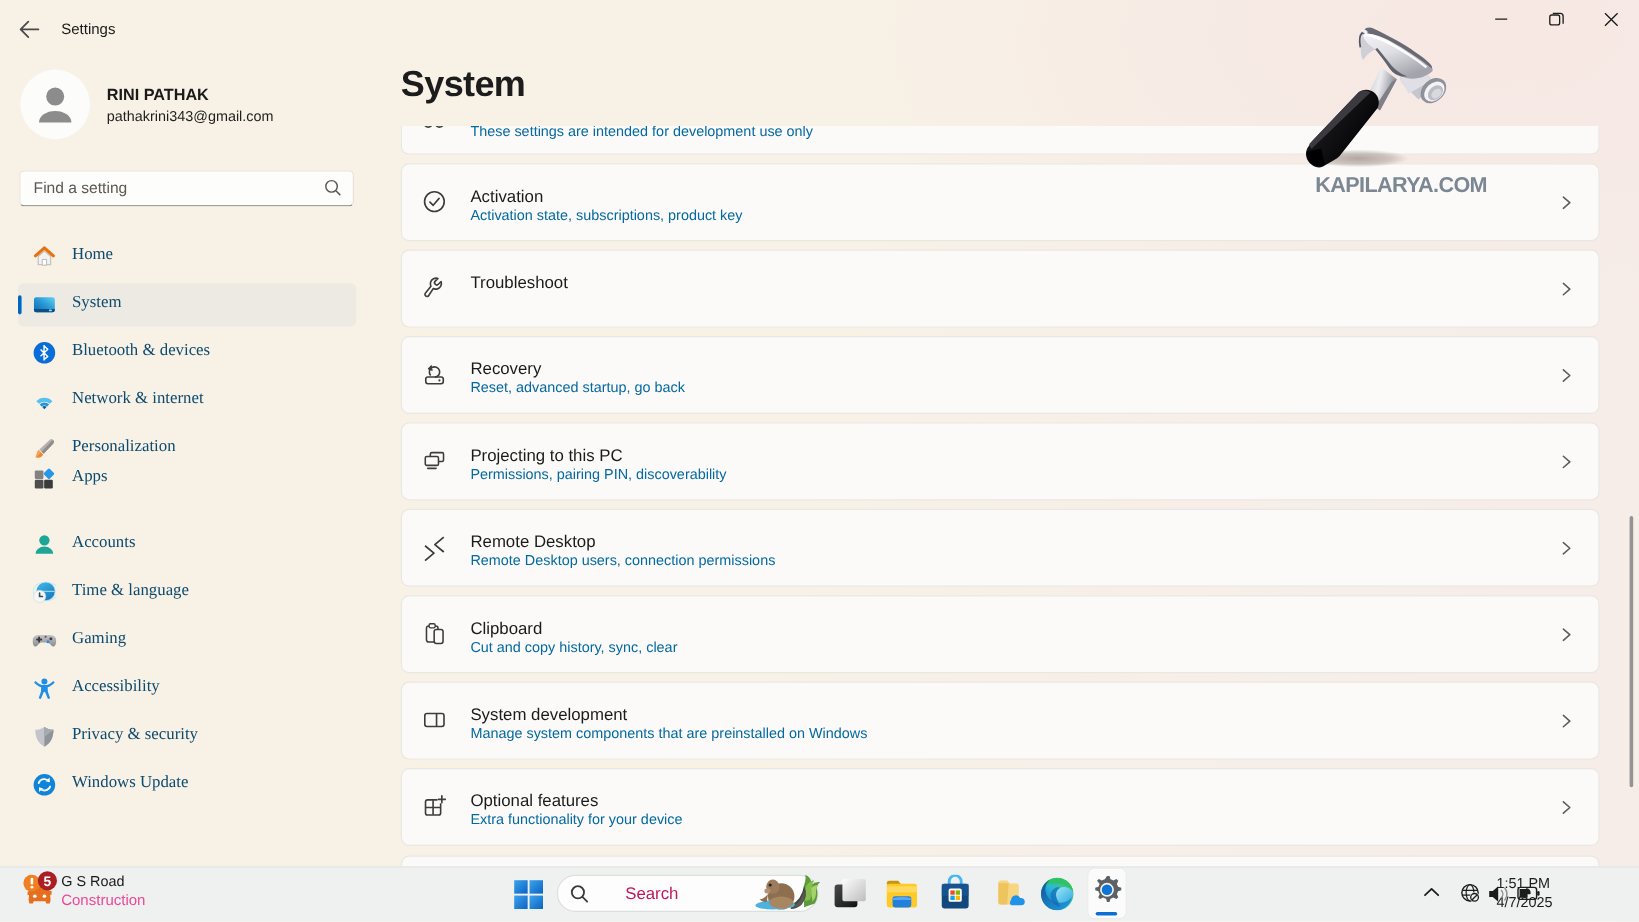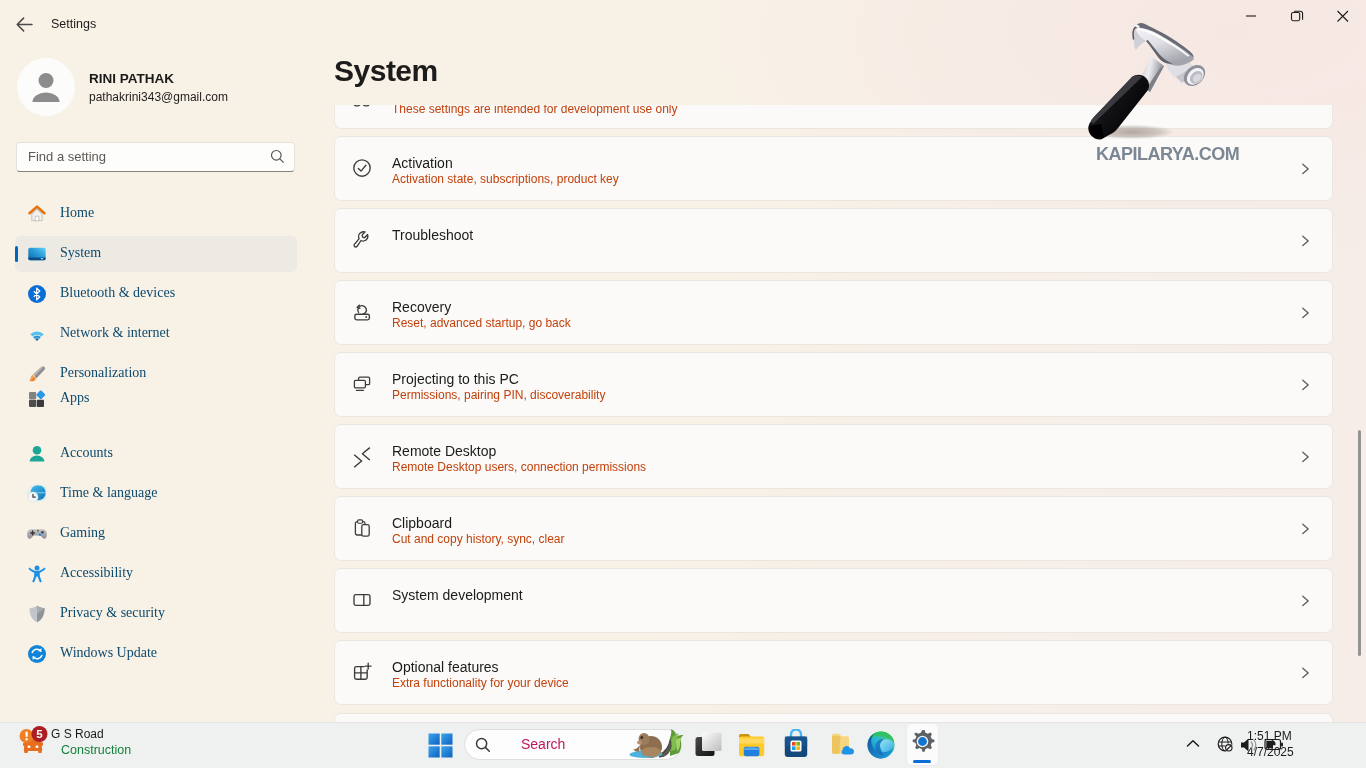--- a/index.html
+++ b/index.html
@@ -32,32 +32,32 @@
   .navtxt { position:absolute; left:45px; top:9px; font-size:14px; color:#0c4a6e;font-family:Liberation Serif, serif; }
 
   
   .h1 { left:334px; top:54px; font-size:30px; font-weight:bold; letter-spacing:-0.5px; color:#1c1c1c; }
   .card {
     position:absolute; left:334px; width:999px; height:65px;
     background:#fbfaf8; border:1px solid #eae7e2; border-radius:7px;
   }
   .card .ci { position:absolute; left:17px; top:21px; }
   .card .t { position:absolute; left:57px; top:16px; font-size:14px; line-height:20px; color:#1b1b1b; }
-  .card .s { position:absolute; left:57px; top:33.5px; font-size:12px; line-height:16px; color:#c2410c; }
+  .card .s { position:absolute; left:57px; top:33.5px; font-size:12px; line-height:16px; color:#0369a1; }
   .card .chv { position:absolute; left:966px; top:26px; width:9px; height:12px; }
 
   .scrollbar { left:1358px; top:430px; width:3px; height:226px; background:#949494; border-radius:2px; }
 
   
   .wmtext { left:1096px; top:144px; width:160px; font-size:18px; font-weight:bold; color:#7b8793; letter-spacing:-0.5px; }
 
   
   .taskbar { left:0; top:722px; width:1366px; height:46px; background:#eff1f0; border-top:1px solid #e3e4e3; }
   .w-line1 { left:51px; top:727px; font-size:12px; color:#1a1a1a; }
-  .w-line2 { left:61px; top:743px; font-size:12.5px; color:#15803d; }
+  .w-line2 { left:51px; top:743px; font-size:12.5px; color:#ec4899; }
   .tsearch { left:464px; top:729px; width:218px; height:31px; background:#fdfdfd; border:1px solid #dededd; border-radius:16px; }
   .tsearchtxt { left:521px; top:736px; font-size:14px; color:#be185d; }
   .traytime { left:1247px; top:729px; width:100px; text-align:left; font-size:12px; color:#1b1b1b; line-height:15.5px; }
 </style>
 </head>
 <body>
 
 <svg class="abs" style="left:15px;top:15px" width="19" height="19" viewBox="0 0 19 19">
   <path d="M2.2 9.5 H17 M2.2 9.5 L8.6 3.1 M2.2 9.5 L8.6 15.9" stroke="#4a4a4a" stroke-width="1.5" fill="none" stroke-linecap="round" stroke-linejoin="round"></path>
 </svg>
@@ -302,20 +302,21 @@
         <path d="M1.8 1.2 L7.2 5.9 L1.8 10.6" fill="none" stroke="#5c5c5c" stroke-width="1.3" stroke-linecap="round" stroke-linejoin="round"></path>
       </svg>
   </div>
 
   <div class="card" style="top:568px">
     <svg class="ci" width="20" height="20" viewBox="0 0 20 20">
       <rect x="2" y="4.6" width="16" height="10.8" rx="1.8" fill="none" stroke="#3c3c3c" stroke-width="1.35"></rect>
       <path d="M11.8 4.8 v10.4" stroke="#3c3c3c" stroke-width="1.35"></path>
     </svg>
     <div class="t">System development</div>
+    <div class="s">Manage system components that are preinstalled on Windows</div>
     <svg class="chv" viewBox="0 0 9 12">
         <path d="M1.8 1.2 L7.2 5.9 L1.8 10.6" fill="none" stroke="#5c5c5c" stroke-width="1.3" stroke-linecap="round" stroke-linejoin="round"></path>
       </svg>
   </div>
 
   <div class="card" style="top:640px">
     <svg class="ci" width="20" height="20" viewBox="0 0 20 20">
       <rect x="2.6" y="4.6" width="12.6" height="12.6" rx="1.8" fill="none" stroke="#3c3c3c" stroke-width="1.35"></rect>
       <path d="M8.9 4.8 v12.2 M2.8 10.9 h12.2" stroke="#3c3c3c" stroke-width="1.35"></path>
       <rect x="12.6" y="1" width="7.4" height="6.4" fill="#fbfaf8"></rect>

